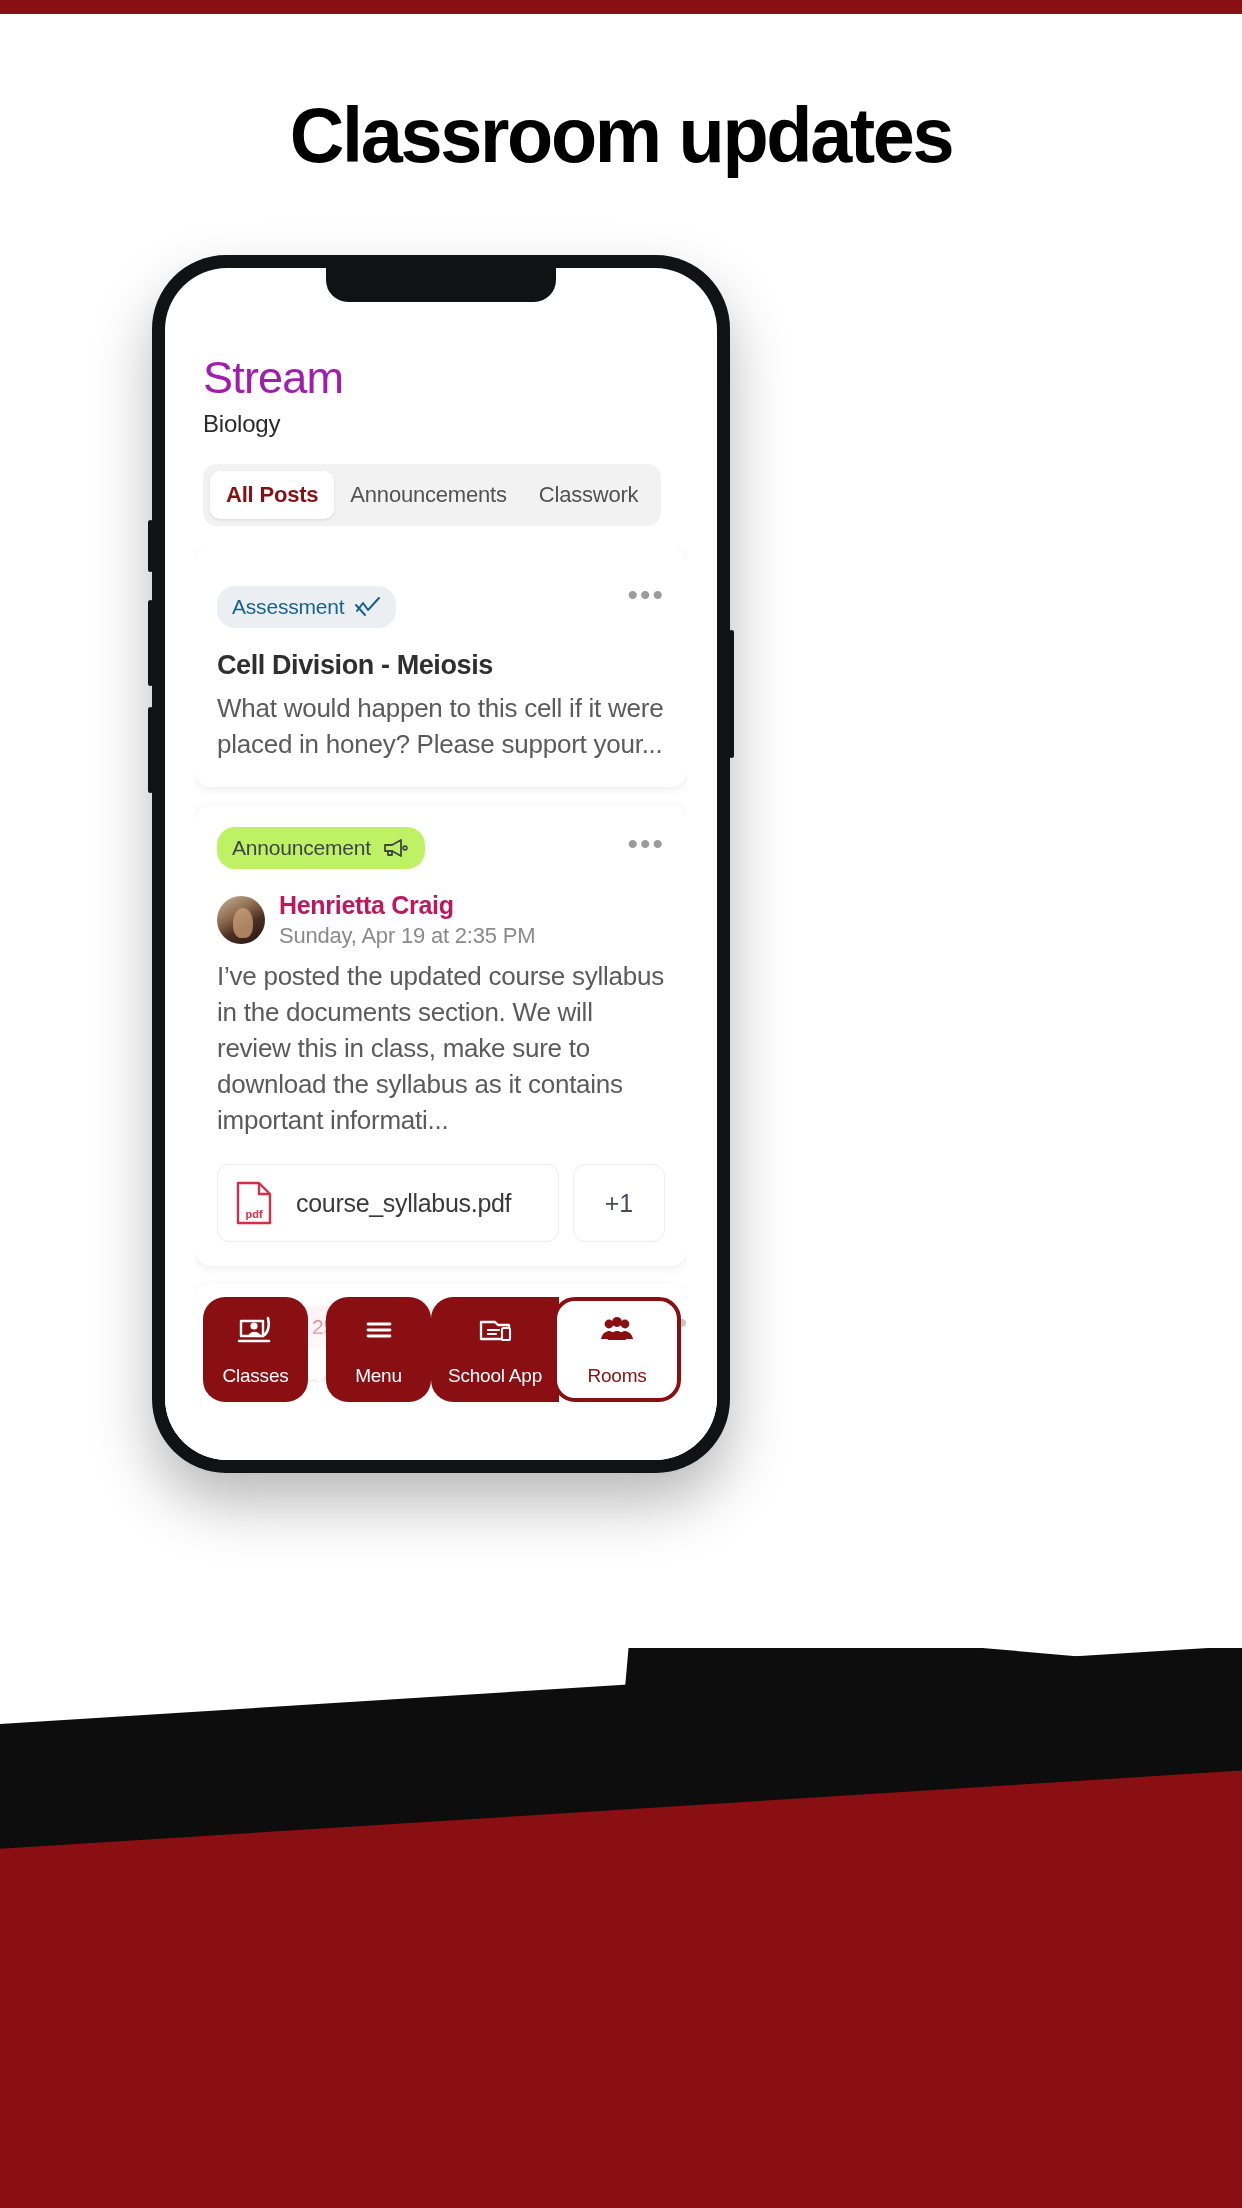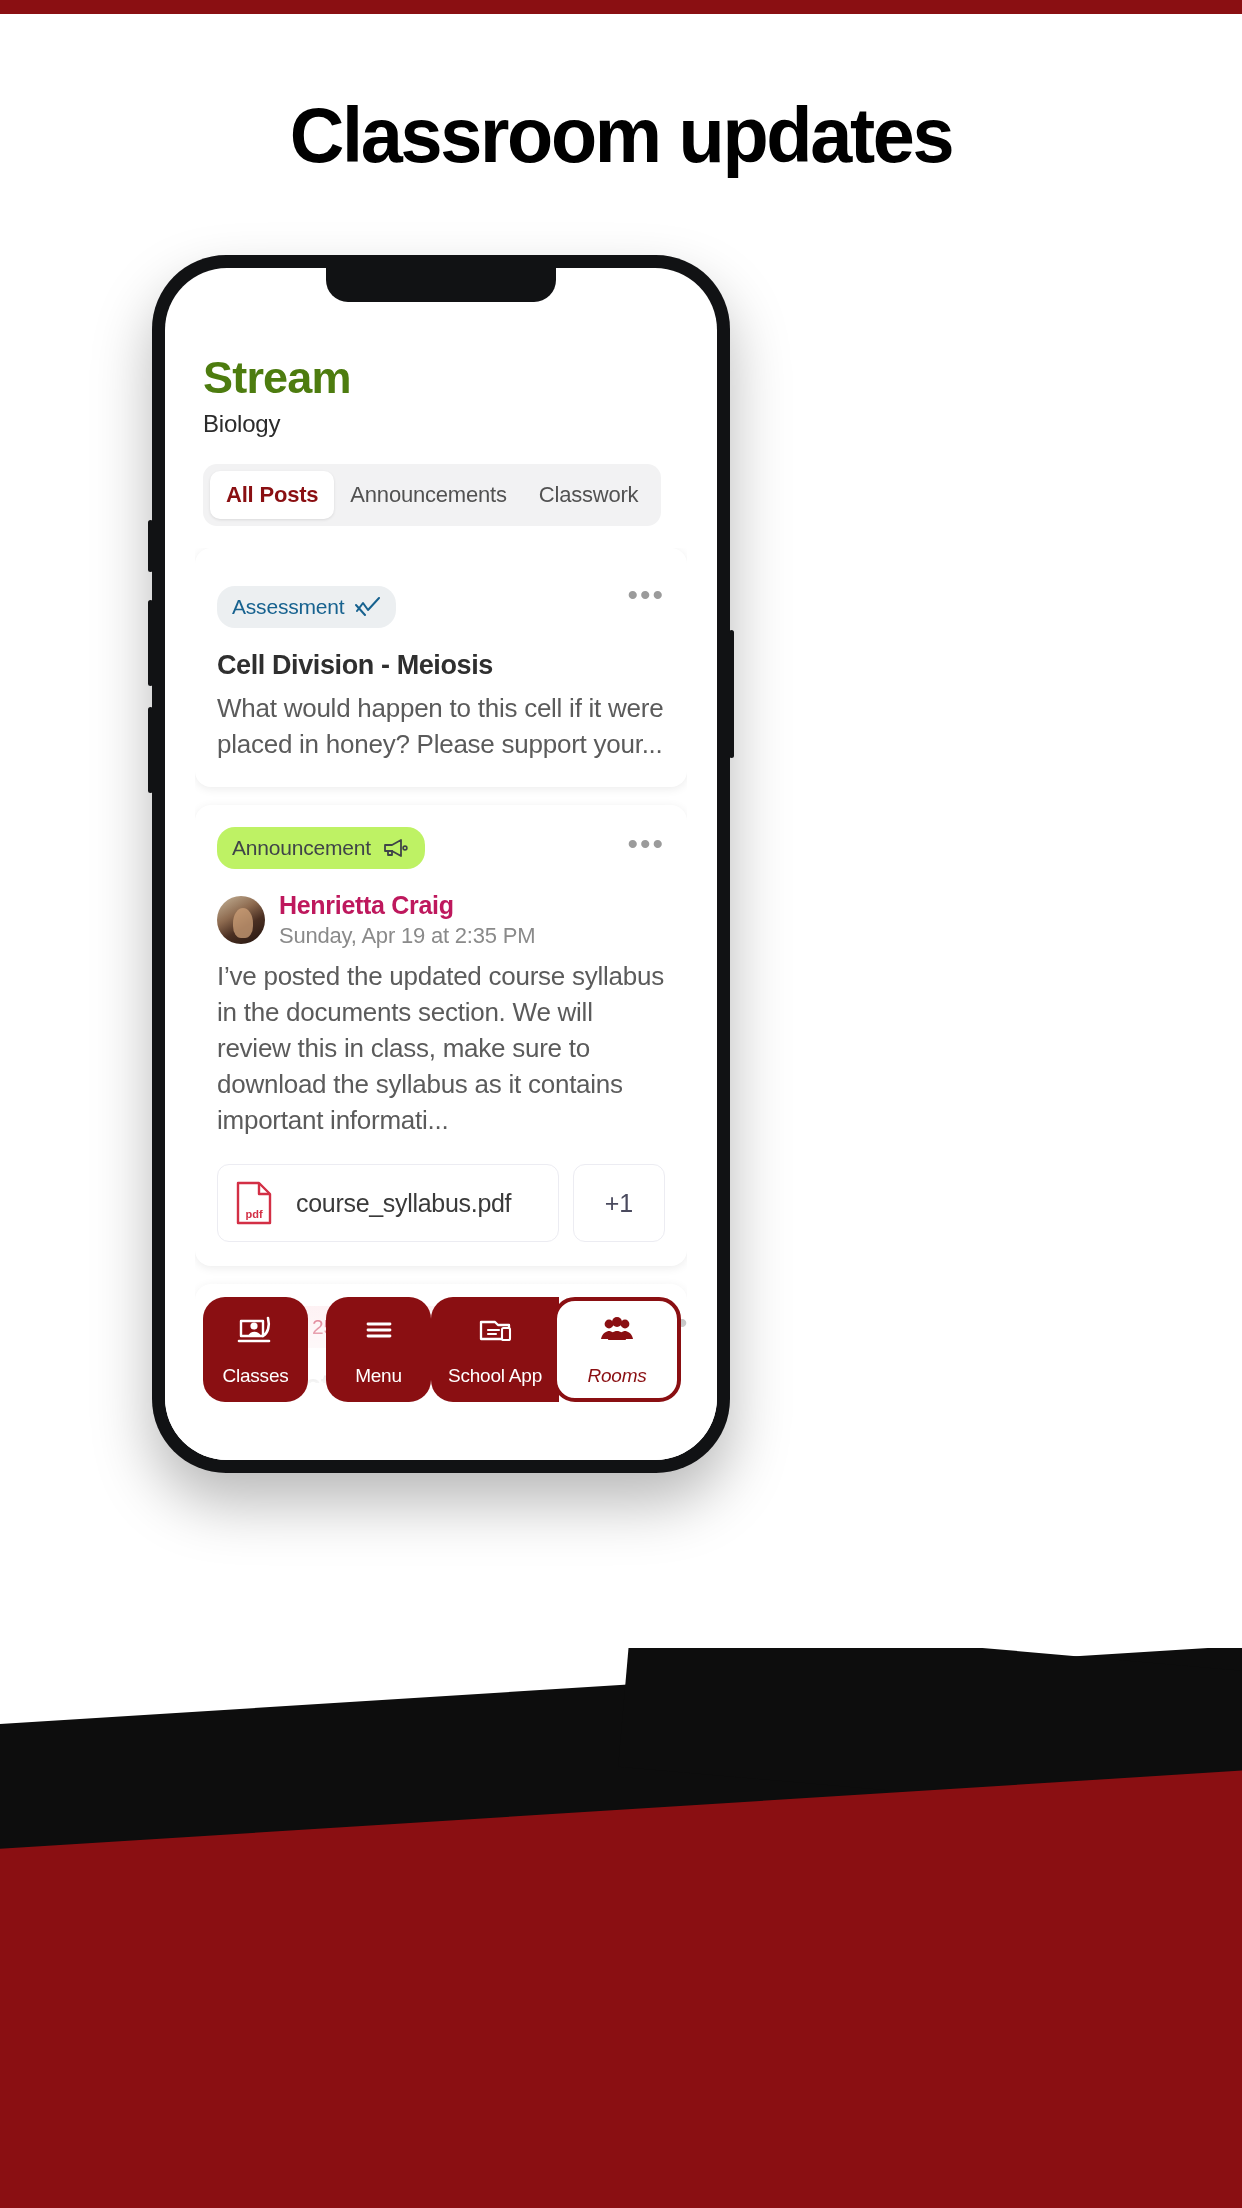--- a/index.html
+++ b/index.html
@@ -89,21 +89,21 @@
 
   .screen-inner{
     position:absolute; inset:0;
     padding:0 0 0 0;
     overflow:hidden;
   }
 
   
   .app-head{ padding:86px 38px 0 38px; }
   .app-title{
-    font-size:45px; font-weight:bold; color:#4d7c0f;
+    font-size:45px; font-weight:normal; color:#a21caf;
     letter-spacing:-0.8px; line-height:1.05;
   }
   .app-subtitle{
     font-size:24px; color:#2b2b2b; margin-top:9px; letter-spacing:-0.2px;
   }
 
   
   .tabbar{
     margin:26px 38px 0 38px;
     background:#f2f2f3;
@@ -239,21 +239,20 @@
   }
   .nav-btn.wide{ width:128px; border-radius:22px 0 0 22px;}
   .nav-btn.rooms{
     width:128px;
     background:#ffffff;
     color:#8a0f12;
     border:4px solid #8a0f12;
     border-radius:22px;
     margin-left:-6px;
     z-index:2;
-    font-style:italic;
   }
   .nav-icon{ width:42px; height:34px; display:block; }
 
   
   .feed-fade{
     position:absolute; left:0; right:0; bottom:0; height:190px;
     background:linear-gradient(to bottom, rgba(255,255,255,0) 0%, #ffffff 62%);
     pointer-events:none; z-index:15;
   }
 </style>

